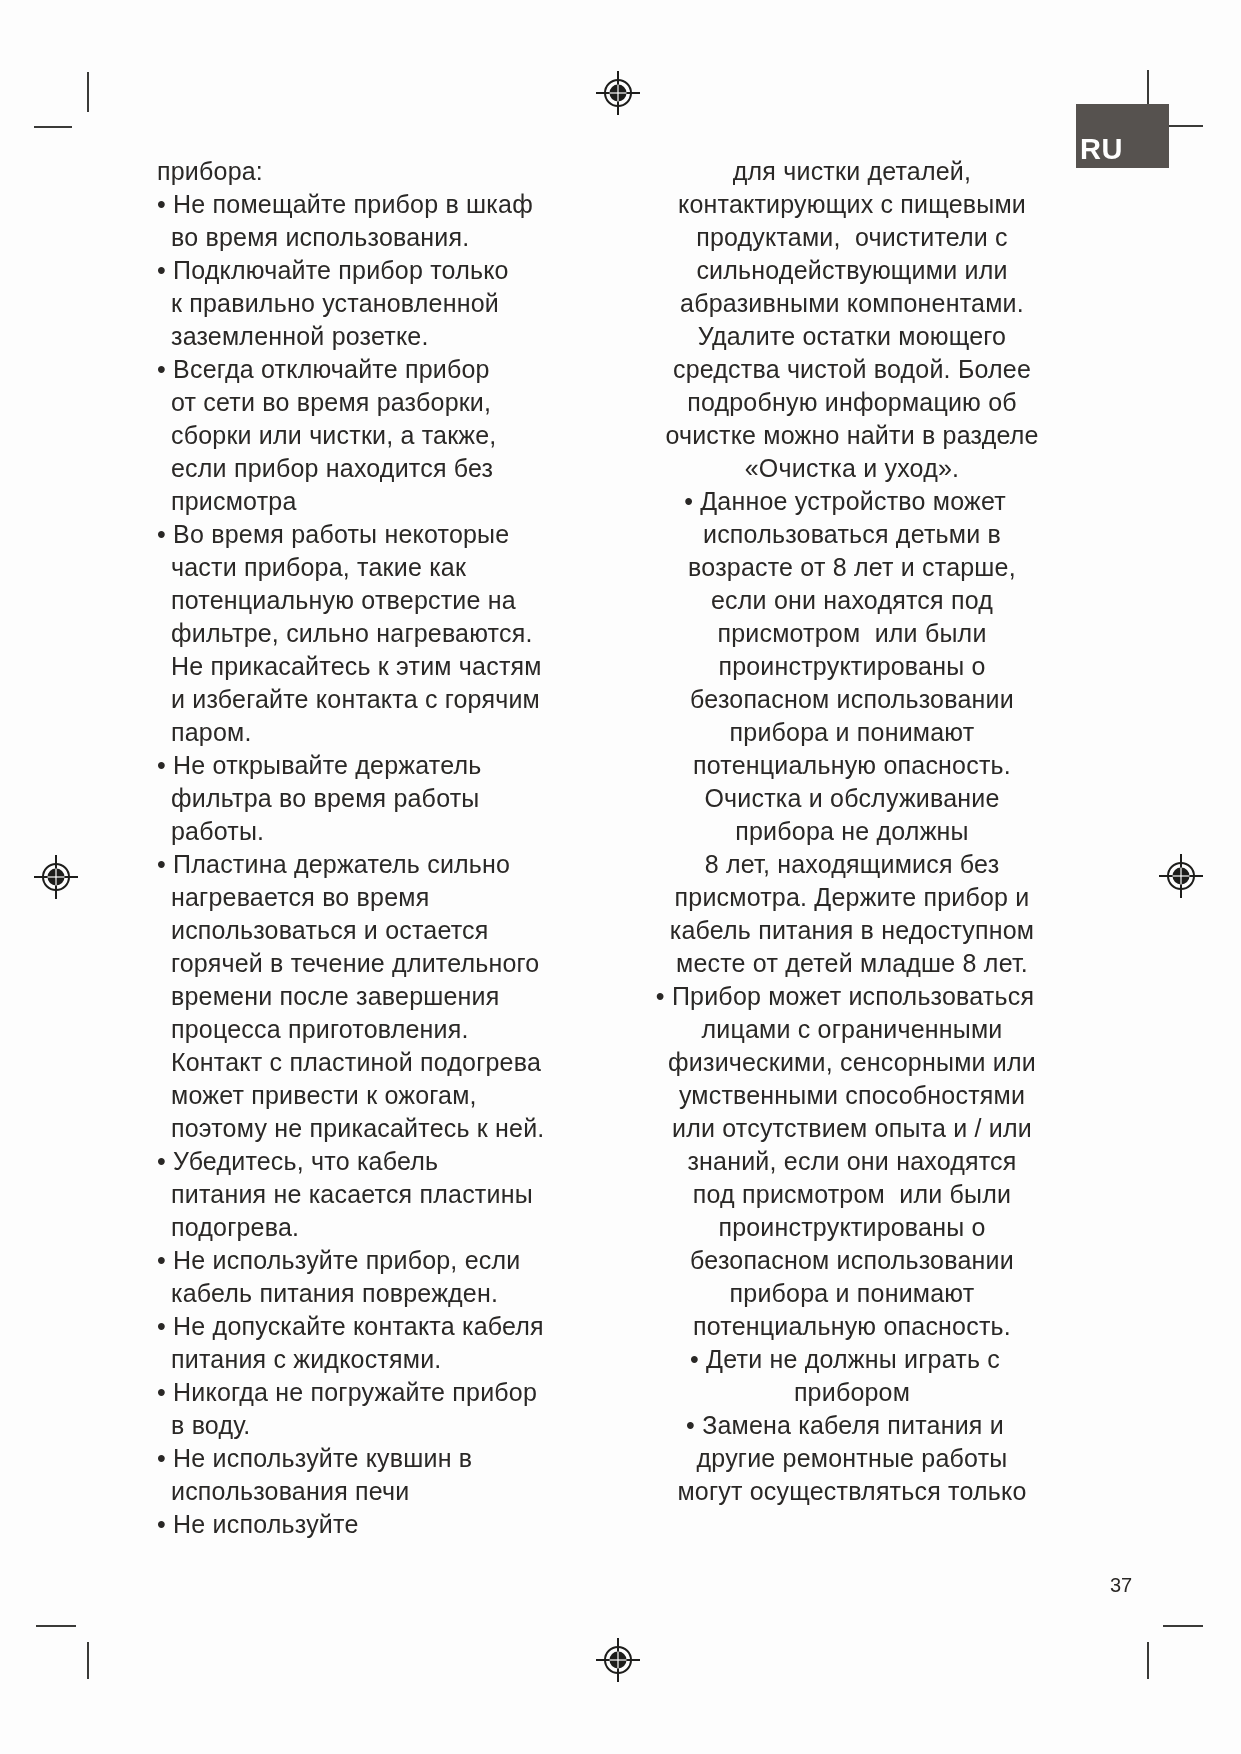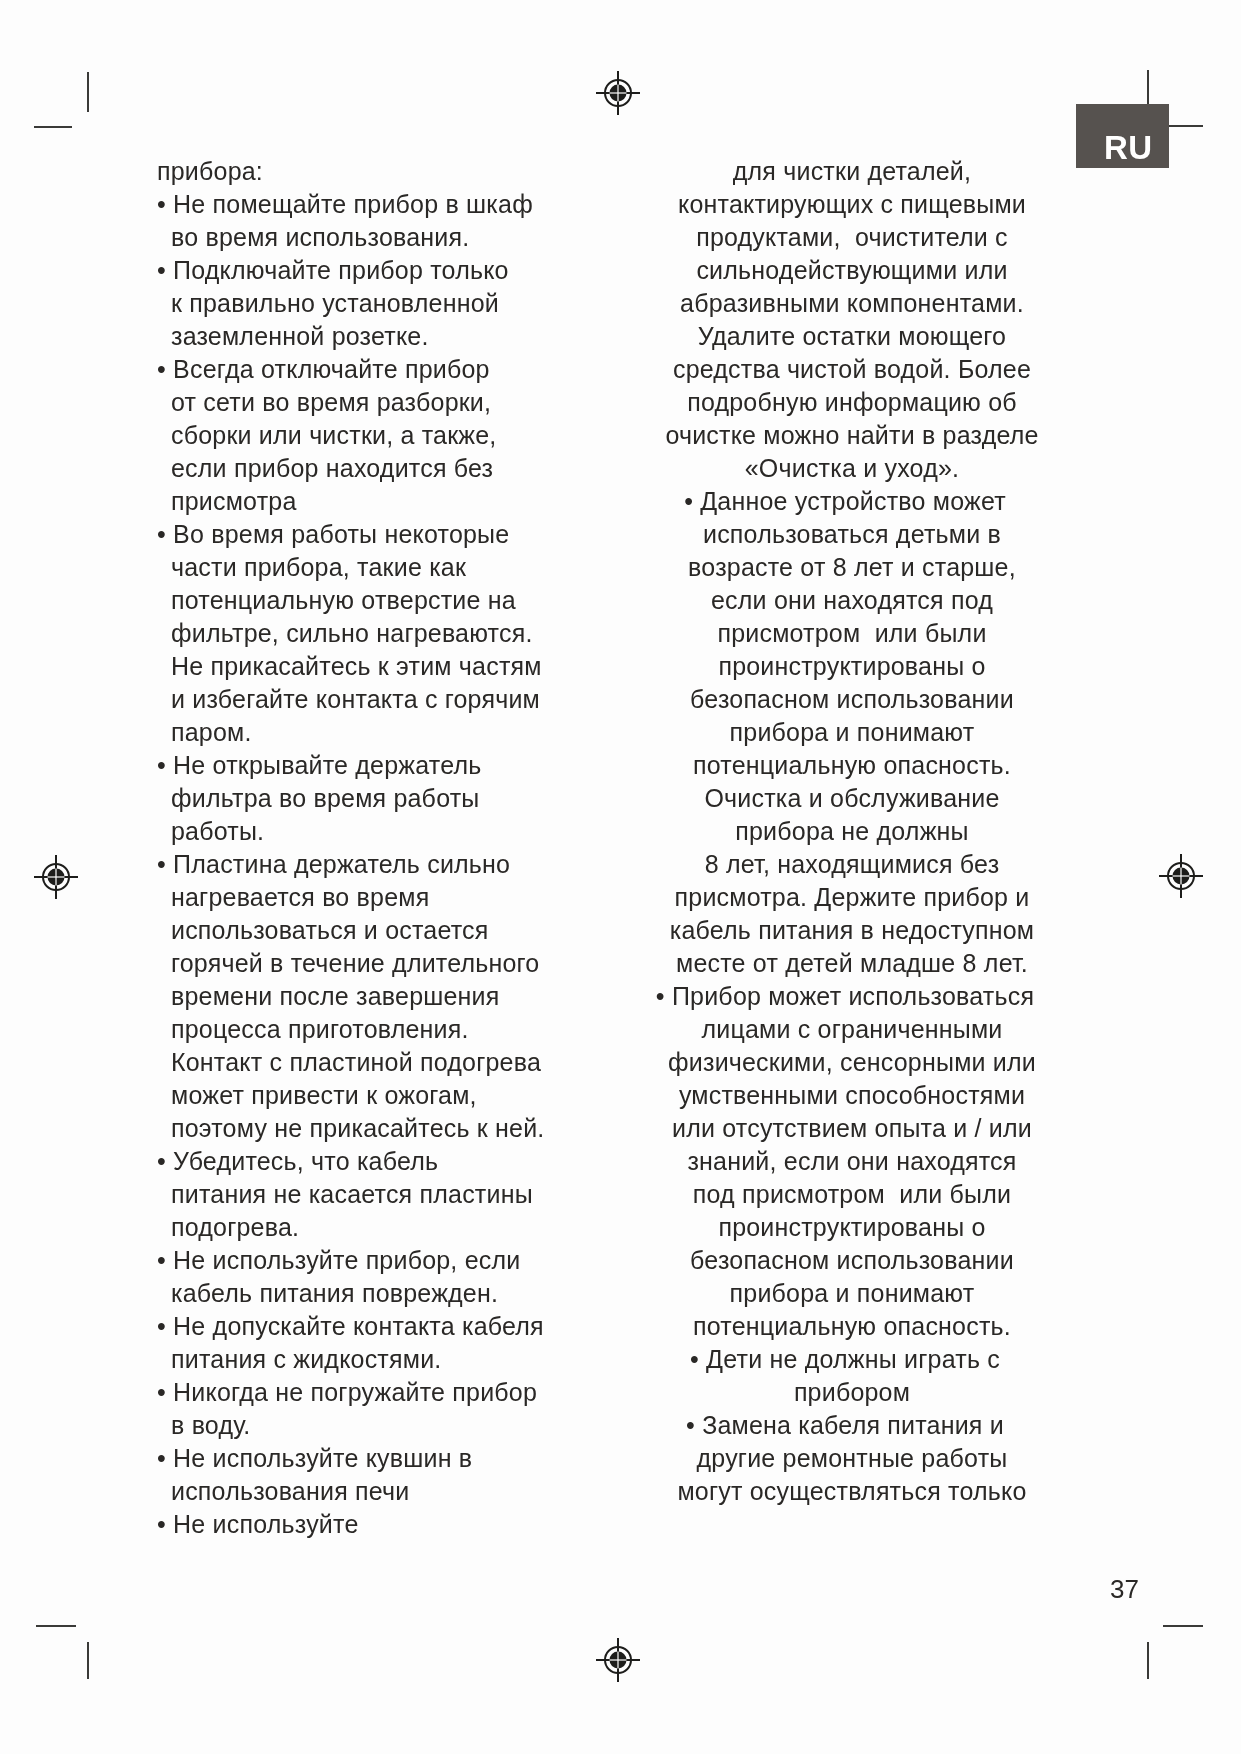--- a/index.html
+++ b/index.html
@@ -18,28 +18,28 @@
     height:33px;line-height:33px;font-size:25px;
     white-space:pre;letter-spacing:0.2px;
   }
   .line.ind{margin-left:14px;}
   
   .badge{
     position:absolute;left:1076px;top:104px;width:93px;height:64px;
     background:#56524f;
   }
   .badge span{
-    position:absolute;left:28px;bottom:4px;
-    color:#ffffff;font-size:33px;font-weight:bold;letter-spacing:0.5px;
+    position:absolute;left:4px;bottom:4px;
+    color:#ffffff;font-size:29px;font-weight:bold;letter-spacing:0.5px;
     line-height:1;
   }
   
   .pagenum{
     position:absolute;left:1110px;top:1574px;
-    font-size:26px;color:#2a2826;
+    font-size:20px;color:#2a2826;
   }
   
   .crop{position:absolute;background:#3a3a38;}
   .crop.tl-v{left:87px;top:72px;width:2px;height:40px;}
   .crop.tl-h{left:34px;top:126px;width:38px;height:2px;}
   .crop.tr-v{left:1147px;top:70px;width:2px;height:40px;}
   .crop.tr-h{left:1164px;top:125px;width:39px;height:2px;}
   .crop.br-h{left:1163px;top:1625px;width:40px;height:2px;}
   .crop.br-v{left:1147px;top:1642px;width:2px;height:37px;}
   .crop.bl-h{left:36px;top:1625px;width:40px;height:2px;}

